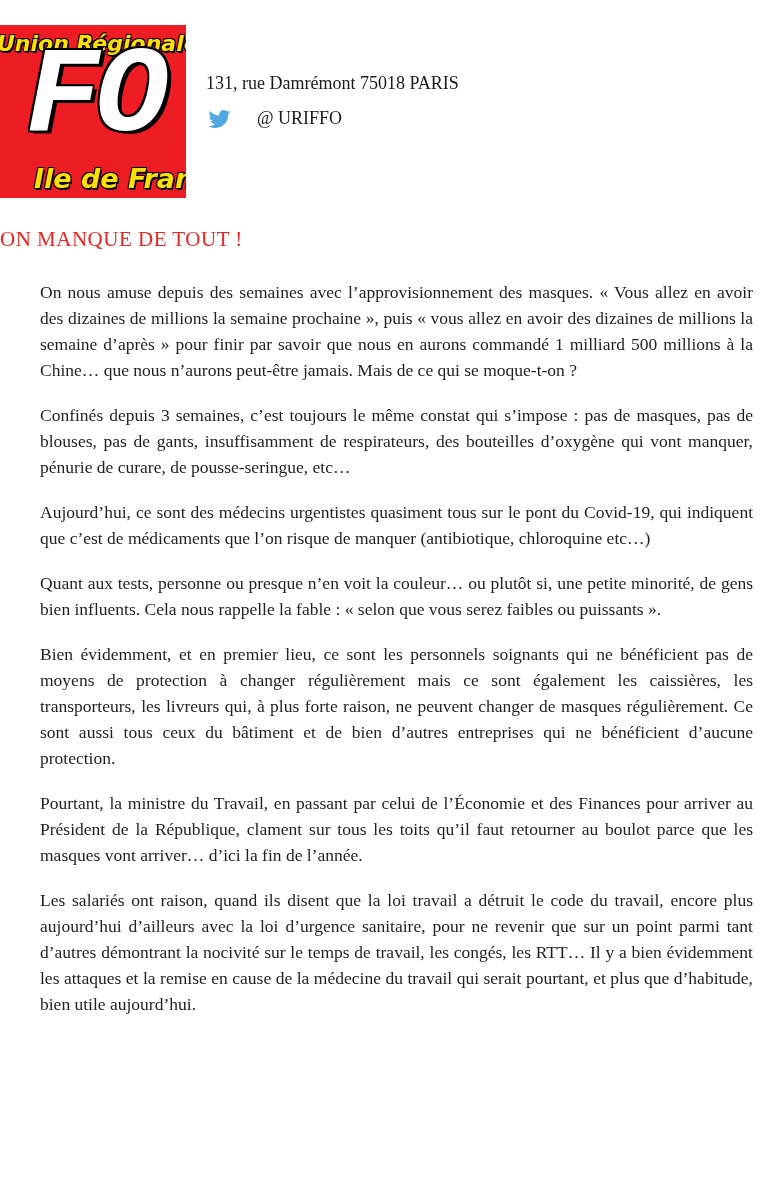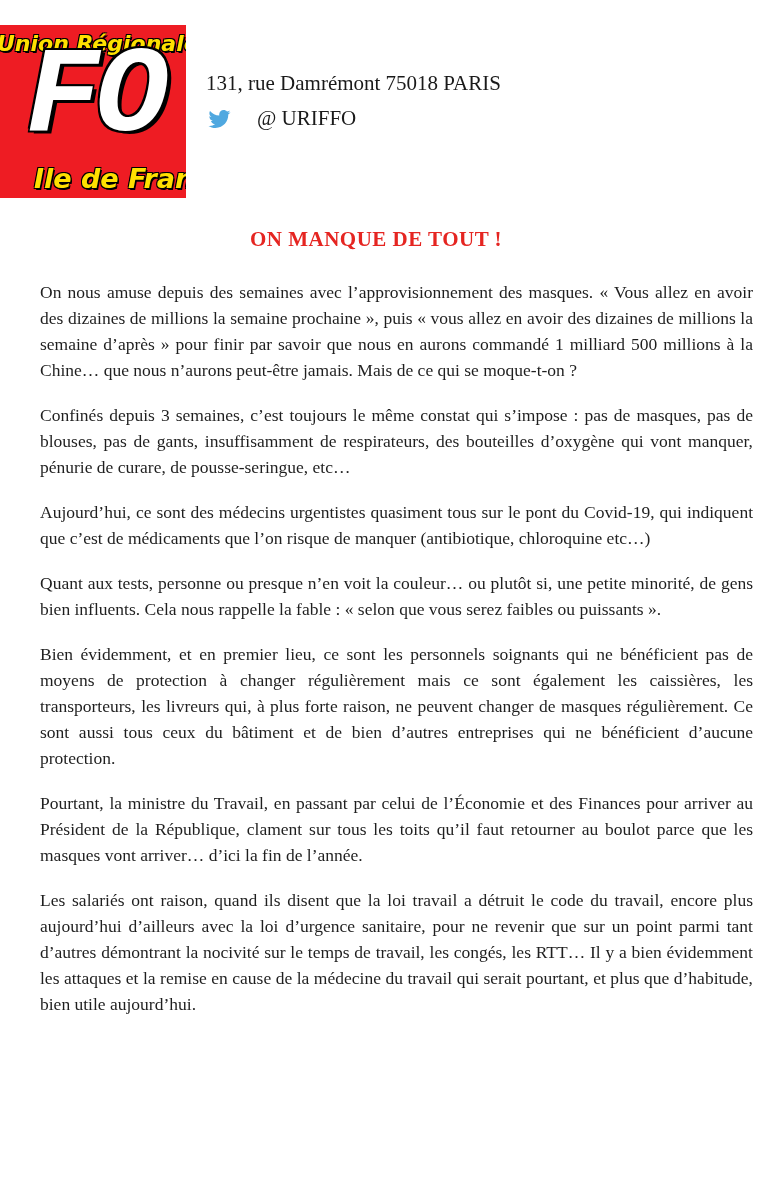--- a/index.html
+++ b/index.html
@@ -48,30 +48,29 @@
     position:absolute;bottom:5px;left:34px;
     font-family:"DejaVu Sans","Liberation Sans",sans-serif;
     font-style:italic;font-weight:bold;
     font-size:27px;line-height:29px;
     color:var(--logo-yellow);
     text-shadow:1.5px 1.5px 0 #000,-1px 1px 0 #000,1px -1px 0 #000,-1px -1px 0 #000;
     white-space:nowrap;
   }
   .contact{
     position:absolute;top:66px;left:206px;
-    font-size:21px;line-height:35px;
+    font-size:18px;line-height:35px;
     color:#1a1a1a;
   }
   .twitter-line{display:flex;align-items:center;gap:24px;}
   .twitter-line svg{width:27px;height:22px;flex:0 0 auto;}
   
   .doc-title{
     position:absolute;top:227px;left:0;width:752px;
-    text-align:center;
-    font-size:21px;font-weight:bold;
+    font-size:21px;font-weight:normal;
     letter-spacing:0.5px;
     color:var(--title-red);
     margin:0;
   }
   
   .doc-body{
     position:absolute;top:279px;left:36px;width:717px;
   }
   .doc-body p{
     margin:0 0 19px 4px;

